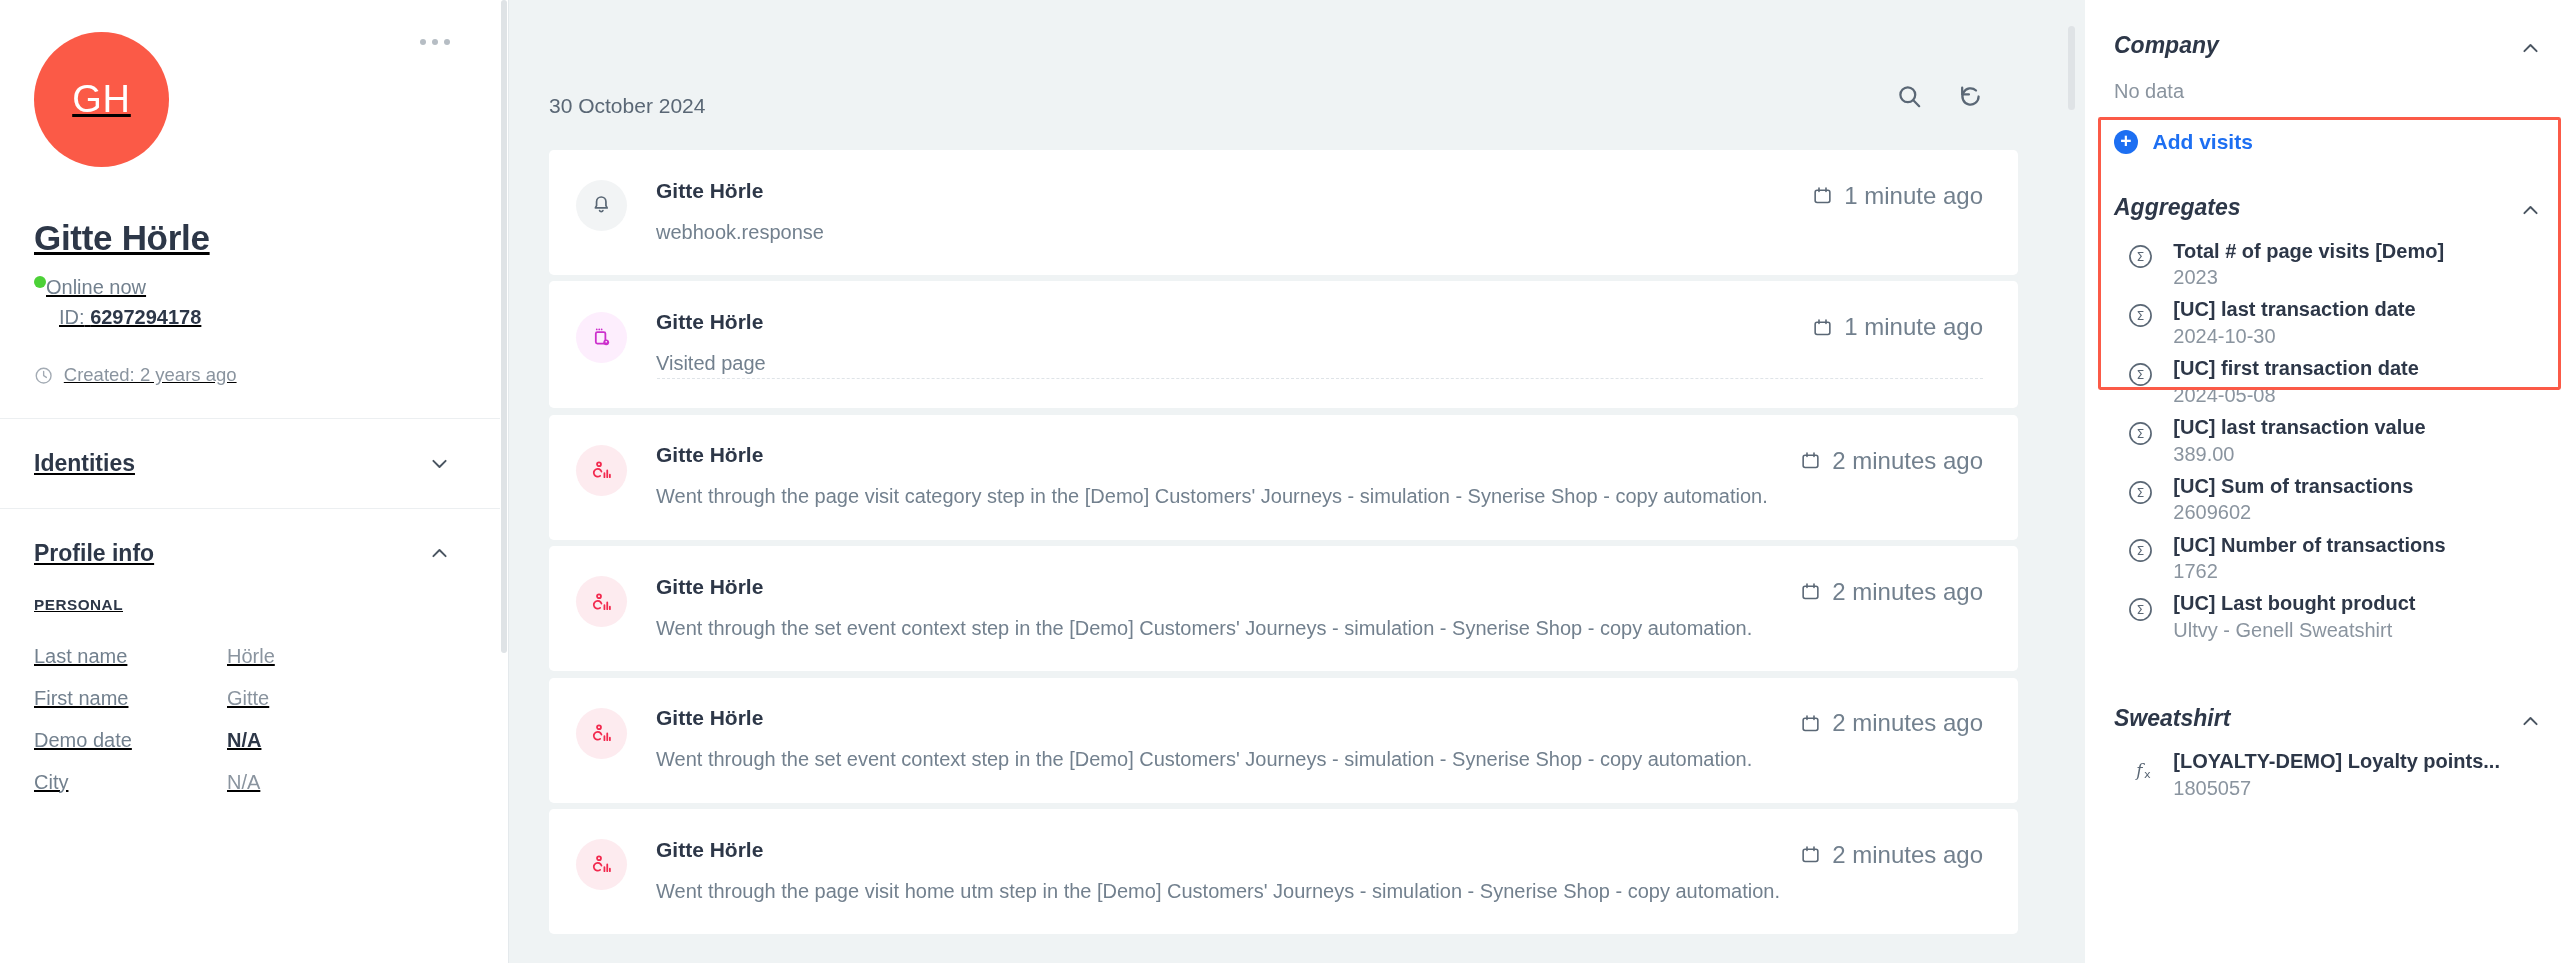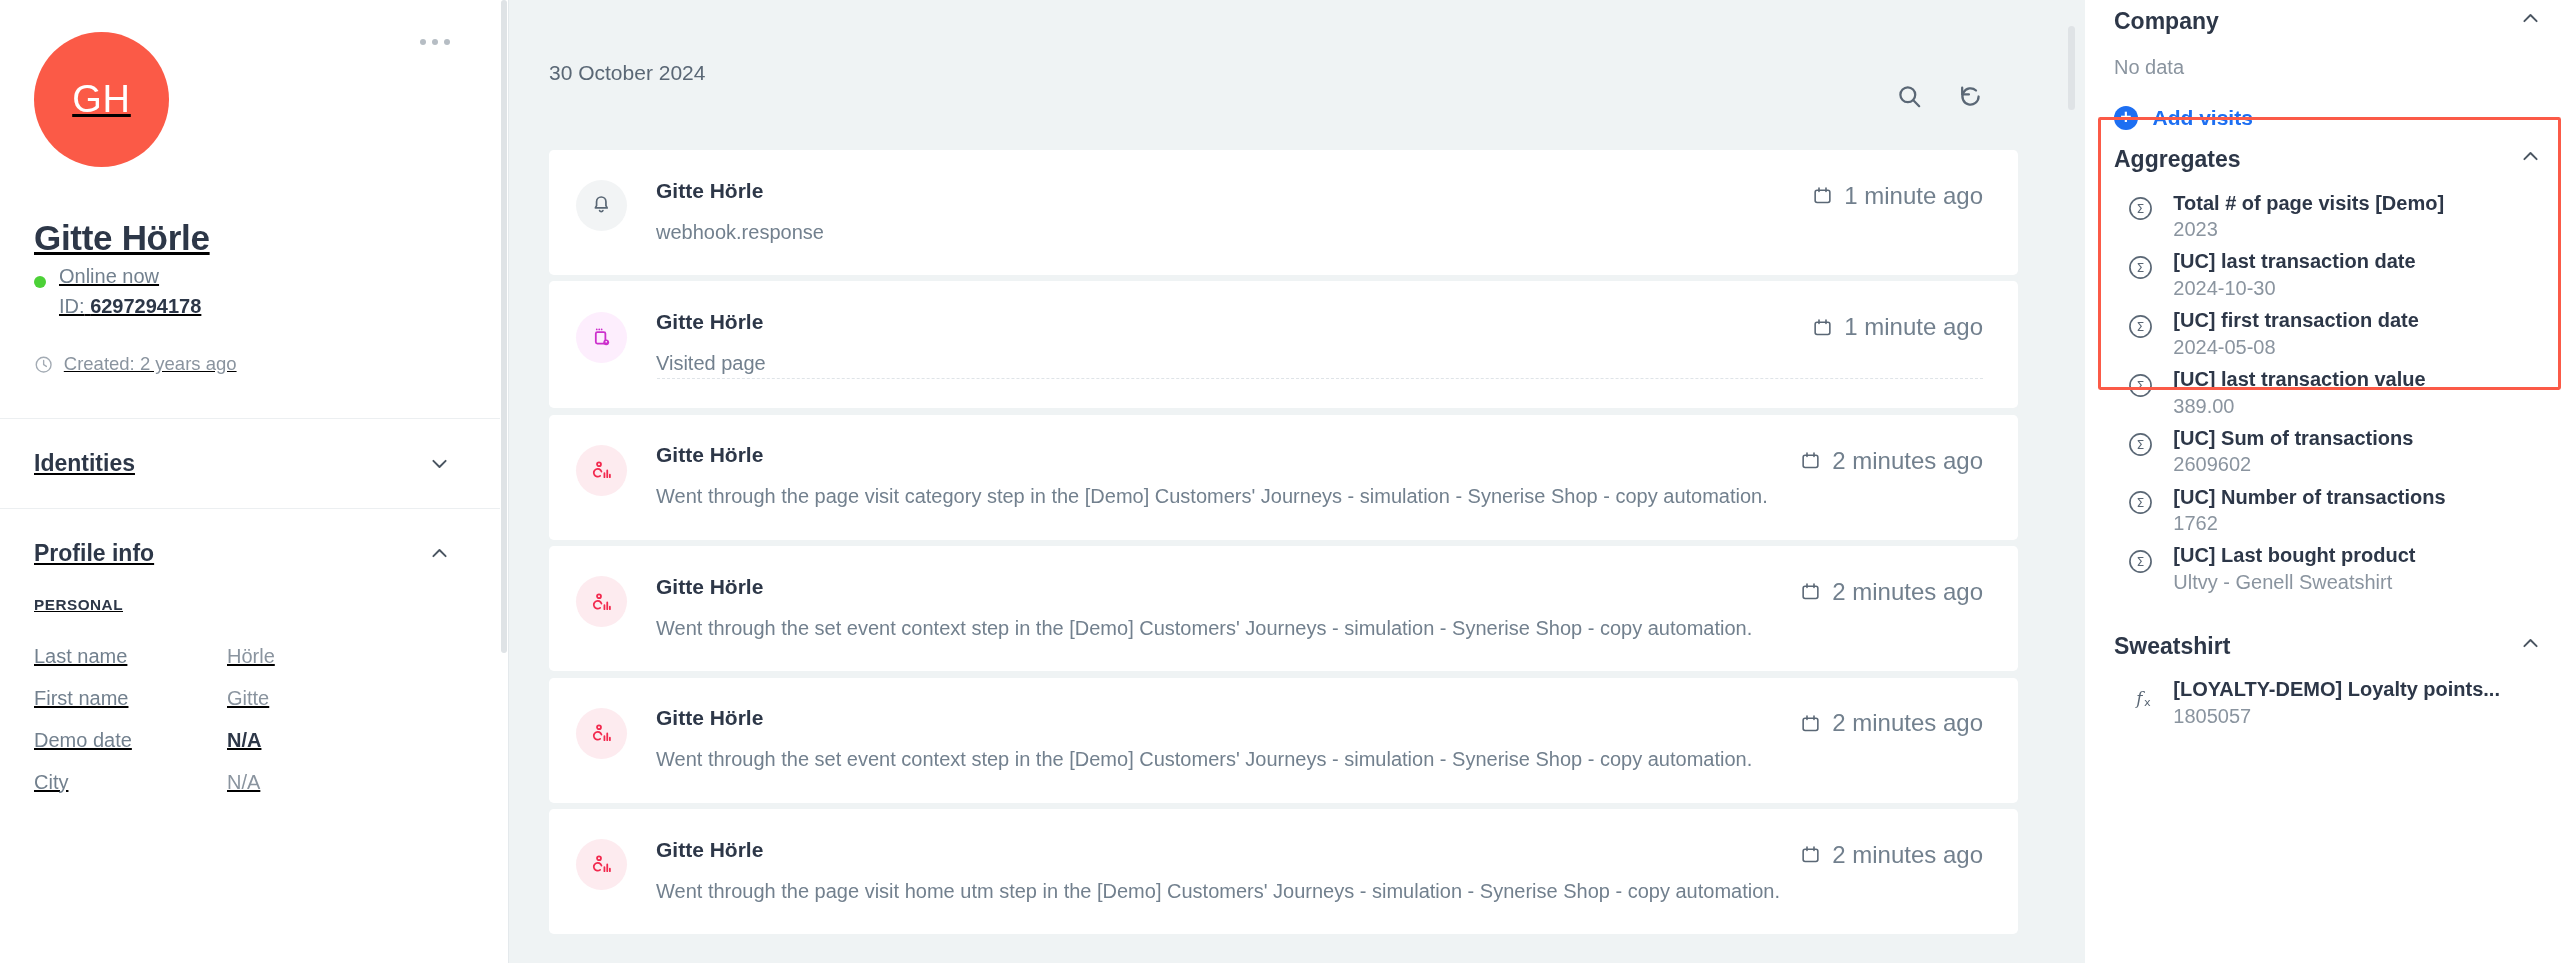--- a/index.html
+++ b/index.html
@@ -56,22 +56,22 @@
   }
   .kebab span { width: 6.4px; height: 6.4px; border-radius: 50%; background: #b6bdc4; display:block; }
   .profile-name {
     margin-top: 51px;
     font-size: 35px;
     font-weight: bold;
     color: #2d3748;
     letter-spacing: -0.3px;
   }
   .status-row {
-    margin-top: 7px;
-    display: flex; align-items: flex-end; gap: 13px;
+    margin-top: 18px;
+    display: flex; align-items: flex-start; 
   }
   .status-dot { width: 12px; height: 12px; border-radius: 50%; background: #4cd137; }
   .status-text { font-size: 20px; color: #72808e; }
   .id-row {
     margin-top: 7.2px;
     padding-left: 25px;
     font-size: 20px; color: #72808e;
   }
   .id-row b { color: #2d3748; font-weight: bold; }
   .created-row {
@@ -115,21 +115,21 @@
   .main-panel {
     flex: 1 1 auto;
     background: #eff3f4;
     height: 963px;
     position: relative;
     padding: 0 0 0 0;
     overflow: hidden;
     border-left: 0.8px solid #e4e9ec;
   }
   .main-header {
-    display: flex; justify-content: space-between;
+    display: flex; align-items: center; justify-content: space-between;
     padding: 0 74px 0 40px;
     height: 150px;
     gap: 6px;
   }
   .main-date {
     font-size: 21px; color: #5a6775; font-weight: normal;
     padding-top: 61px;
   }
   .main-actions {
     display: flex; align-items: center; gap: 34px;
@@ -197,22 +197,23 @@
     position: absolute; left: 9.6px; top: 26px; width: 7.2px; height: 84px;
     background: #dfe3e6; border-radius: 4px;
   }
   .rp-content {
     margin-left: 27px;
     height: 963px;
     position: relative;
   }
   .rp-section { padding: 0 35px 0 29px; }
   .rp-head {
-    display: flex; align-items: flex-start; justify-content: space-between;
-    padding-top: 8px;
+    display: flex; align-items: flex-end; justify-content: space-between;
+    padding-top: 32px;
+    font-style: italic;
   }
   .rp-title { font-size: 23px; font-weight: bold; color: #2d3748; }
   .rp-nodata { font-size: 20px; color: #8a949f; margin-top: 21px; }
   .add-link {
     margin-top: 27px;
     display: flex; align-items: center; gap: 14.5px;
     cursor: pointer;
   }
   .plus-circle {
     width: 24px; height: 24px; border-radius: 50%;

